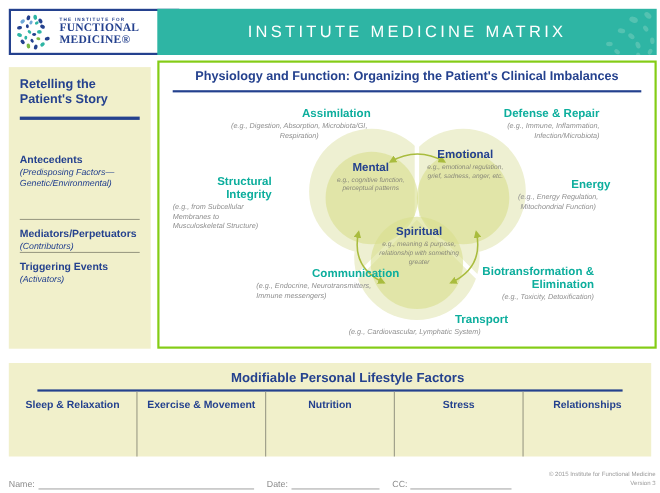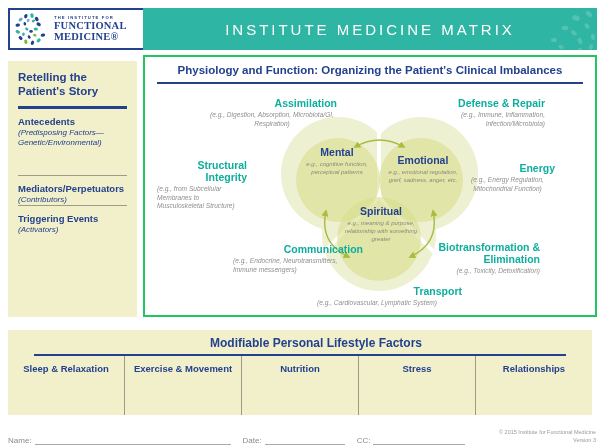--- a/index.html
+++ b/index.html
@@ -16,29 +16,29 @@
              display:flex;align-items:center;justify-content:center;overflow:hidden;}
   .title-bar .bar-title{color:#fff;font-size:15px;letter-spacing:3px;position:relative;z-index:2;}
   .deco{position:absolute;right:-14px;top:-8px;z-index:1;}
 
   
   .sidebar{position:absolute;left:8px;top:61px;width:129px;height:256px;background:#F1F0CB;
            box-sizing:border-box;padding:9px 10px 0 10px;color:#24418E;}
   .sb-title{font-size:11.5px;font-weight:bold;line-height:1.25;}
   .sb-rule{height:3px;background:#24418E;margin-top:7px;}
   .sb-section{box-sizing:border-box;padding-top:7px;}
-  .sb-s1{height:66px;}
+  .sb-s1{height:66px;margin-top:24px;}
   .sb-s2{height:69px;border-top:1px solid #9d9d85;}
   .sb-s3{border-top:1px solid #9d9d85;}
   .sb-label{font-size:9.5px;font-weight:bold;}
   .sb-sub{font-size:8px;font-style:italic;line-height:1.25;margin-top:1px;}
 
   
   .panel{position:absolute;left:143px;top:55px;width:454px;height:262px;background:#fff;
-         border:2px solid #22c55e;box-sizing:border-box;}
+         border:2px solid #84cc16;box-sizing:border-box;}
   .panel-title{position:absolute;left:0;right:0;top:7px;text-align:center;color:#24418E;
                font-size:11.5px;font-weight:bold;}
   .panel-rule{position:absolute;left:12px;right:12px;top:25px;height:2px;background:#24418E;}
   .cat{position:absolute;line-height:1.2;}
   .cat-label{color:#0DAE9D;font-size:10.5px;font-weight:bold;line-height:1.15;text-align:right;}
   .cat-sub{color:#8f8f8f;font-size:6.6px;font-style:italic;margin-top:2px;line-height:1.3;}
   .ta-c{text-align:center;} .ta-l{text-align:left;} .ta-r{text-align:right;}
   .venn{position:absolute;left:127px;top:53px;}
   .core{position:absolute;text-align:center;line-height:1.2;}
   .core-label{color:#24418E;font-size:10.5px;font-weight:bold;}
@@ -165,21 +165,21 @@
           <path d="M324,211 Q317,243 347,257" marker-start="url(#ah)" marker-end="url(#ah)"></path>
           <path d="M431,211 Q438,243 408,257" marker-start="url(#ah)" marker-end="url(#ah)"></path>
         </g>
       </g>
     </svg>
 
     <div class="core" style="left:154px;top:89px;width:76px;">
       <div class="core-label">Mental</div>
       <div class="core-sub">e.g., cognitive function, perceptual patterns</div>
     </div>
-    <div class="core" style="left:238px;top:97px;width:80px;">
+    <div class="core" style="left:238px;top:78px;width:80px;">
       <div class="core-label">Emotional</div>
       <div class="core-sub">e.g., emotional regulation, grief, sadness, anger, etc.</div>
     </div>
     <div class="core" style="left:196px;top:148px;width:80px;">
       <div class="core-label">Spiritual</div>
       <div class="core-sub">e.g., meaning &amp; purpose, relationship with something greater</div>
     </div>
 
     <div class="cat ta-c" style="left:62px;top:40px;width:130px;">
       <div class="cat-label">Assimilation</div>

